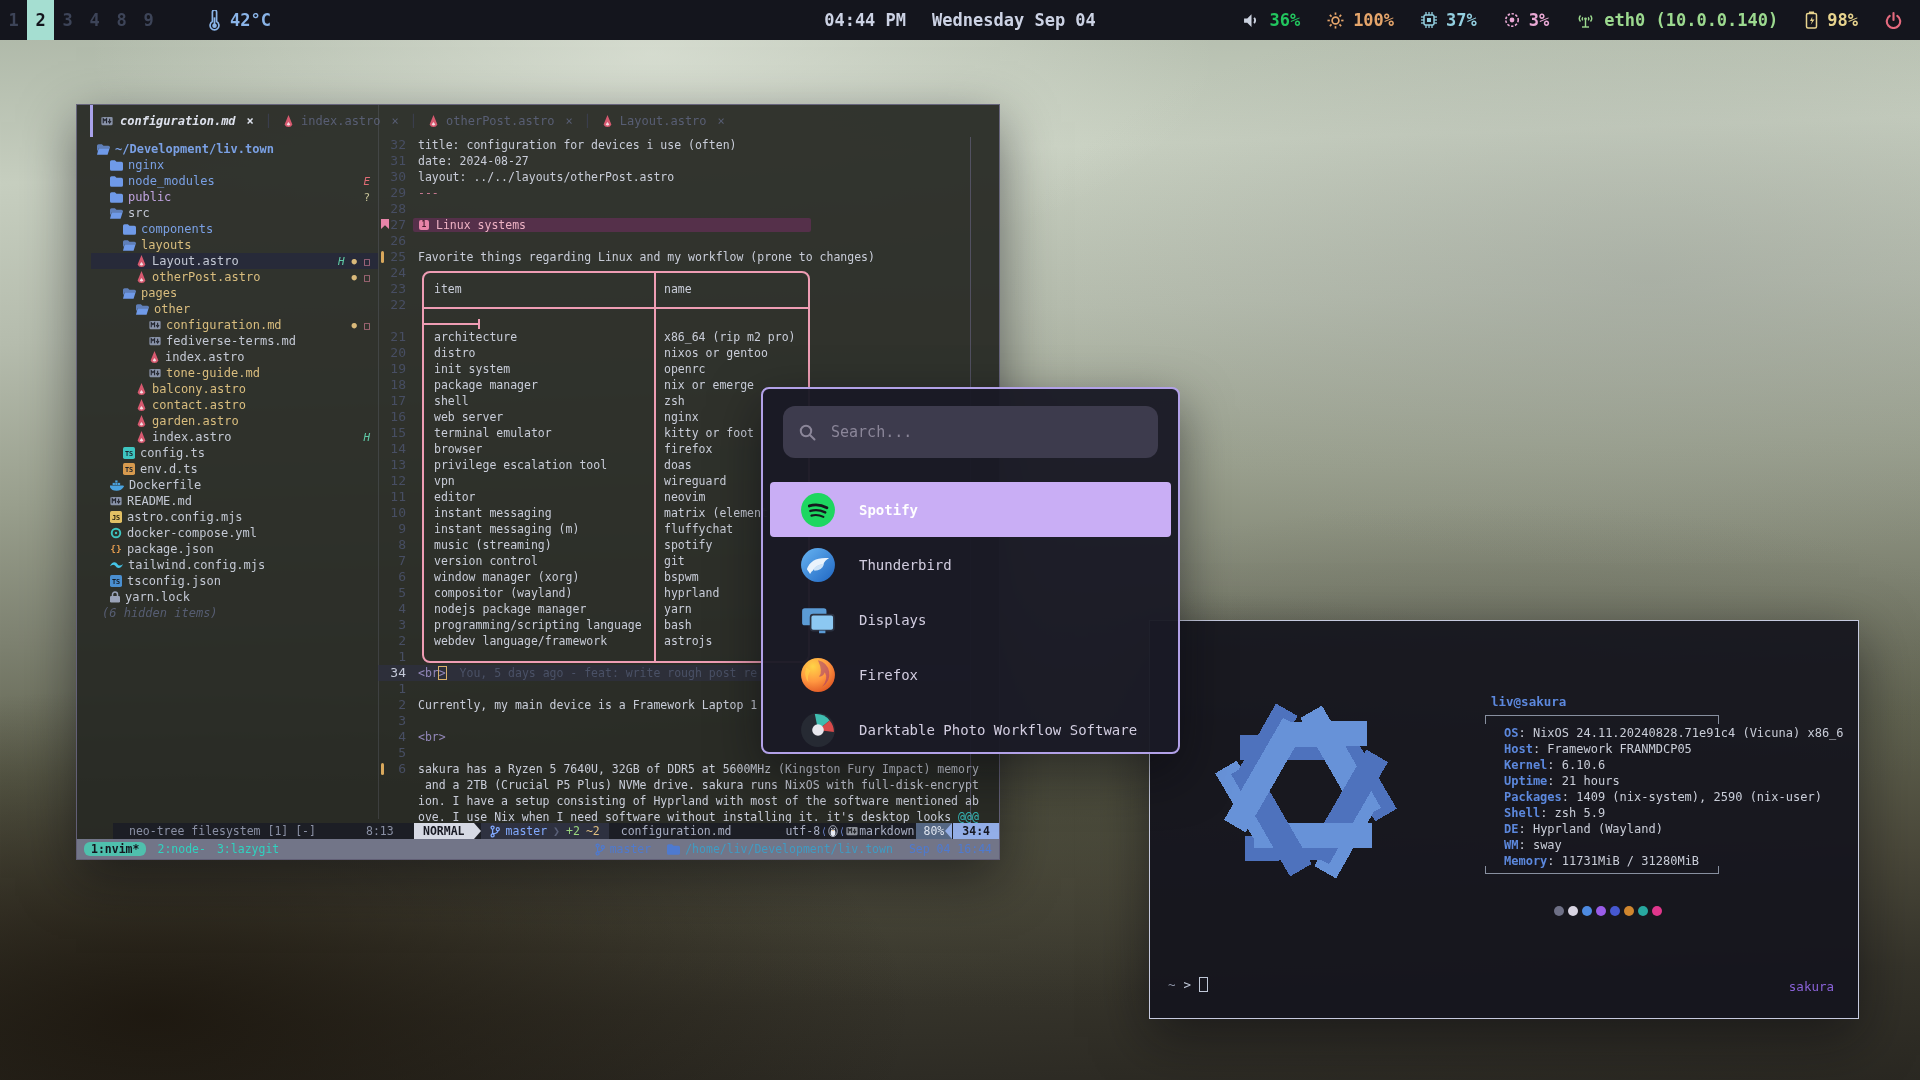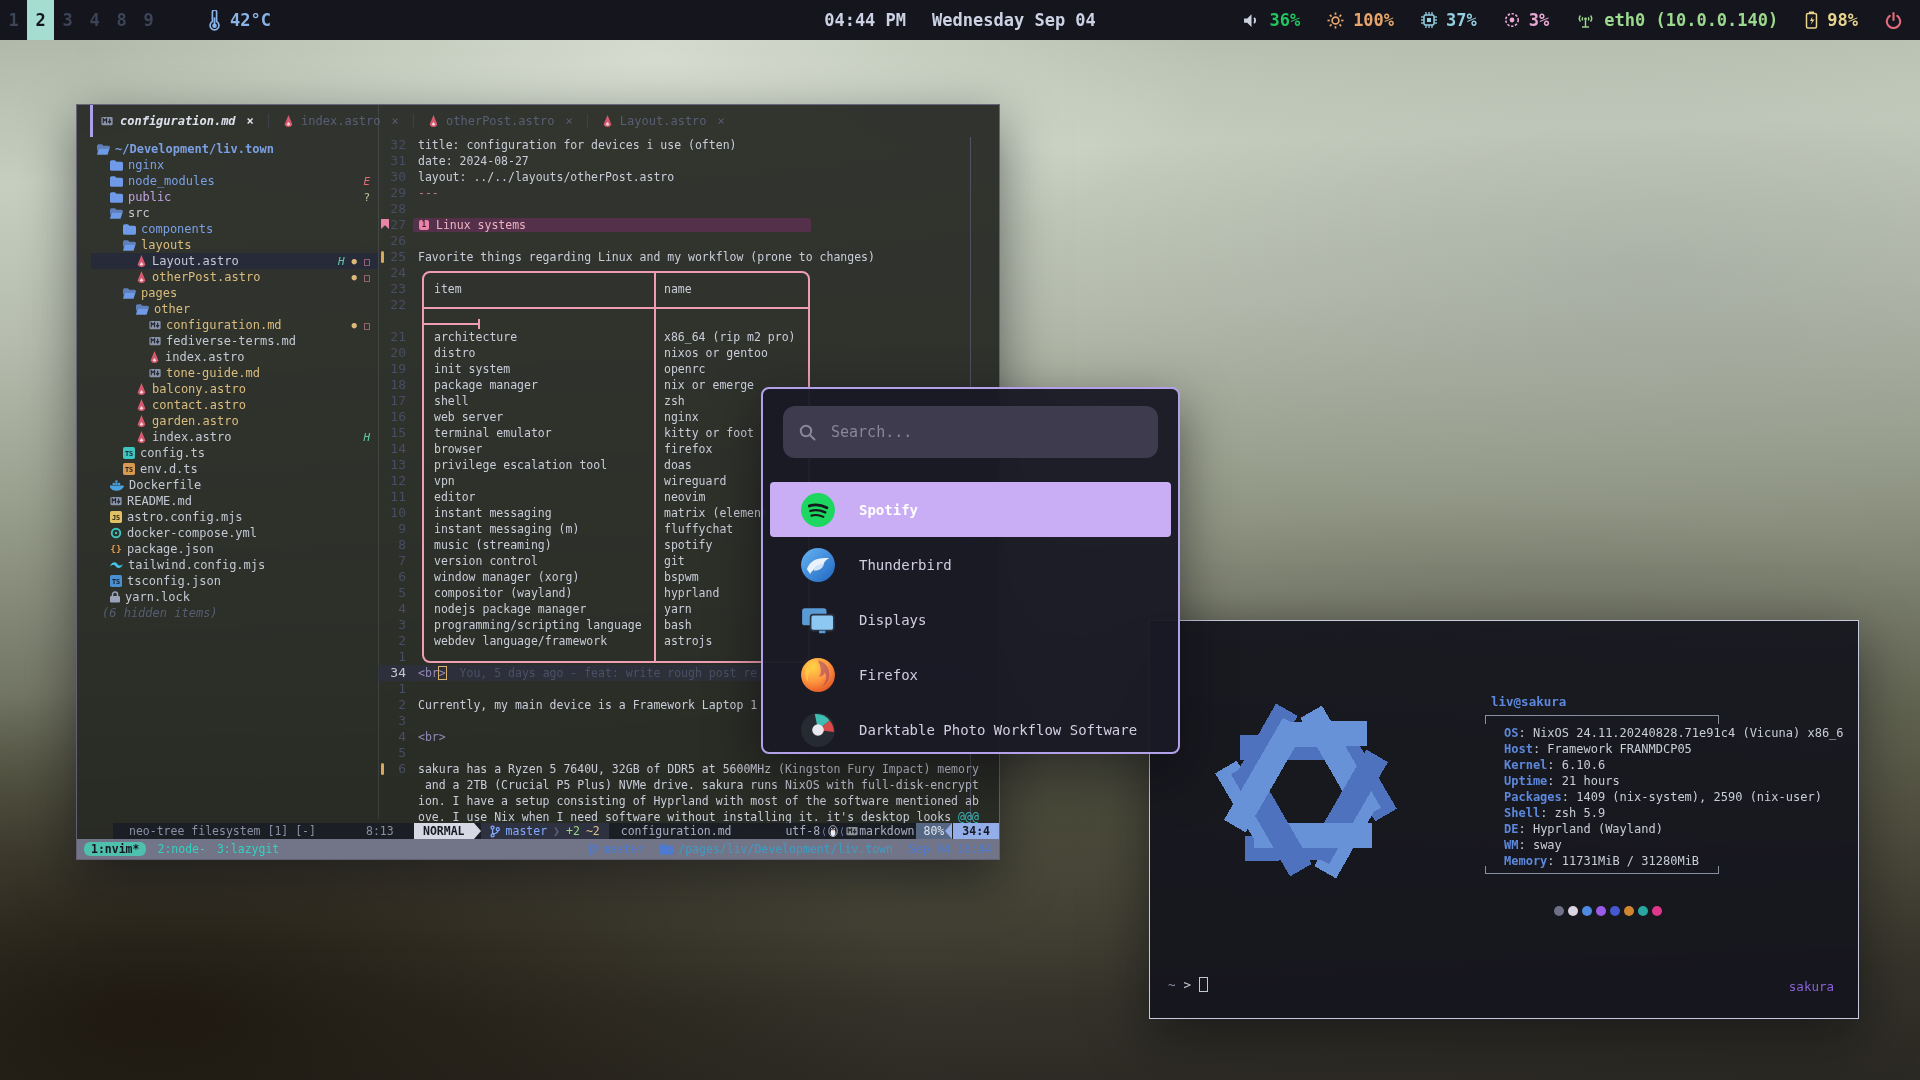--- a/index.html
+++ b/index.html
@@ -733,21 +733,21 @@
               </svg>
             </span>
           <span>master</span>
         </span>
         <span class="tmux-path">
           <span class="icn" id="tmux-folder-icon">
               <svg width="13" height="11" viewBox="0 0 16 13">
                 <path d="M0 2q0-2 2-2h4l2 2h6q2 0 2 2v7q0 2-2 2H2q-2 0-2-2Z" fill="#4e7ad0"></path>
               </svg>
             </span>
-          <span>/pages/liv/Development/liv.town</span>
+          <span>/home/liv/Development/liv.town</span>
         </span>
         <span>Sep 04 16:44</span>
       </div>
     </div>
   </div>
 
   <div class="window fetch-win">
     <div class="nix-logo icn" id="nix-logo">
         <svg width="252" height="244" viewBox="-122 -122 244 244" shape-rendering="crispEdges">
           <g transform="rotate(0)">

